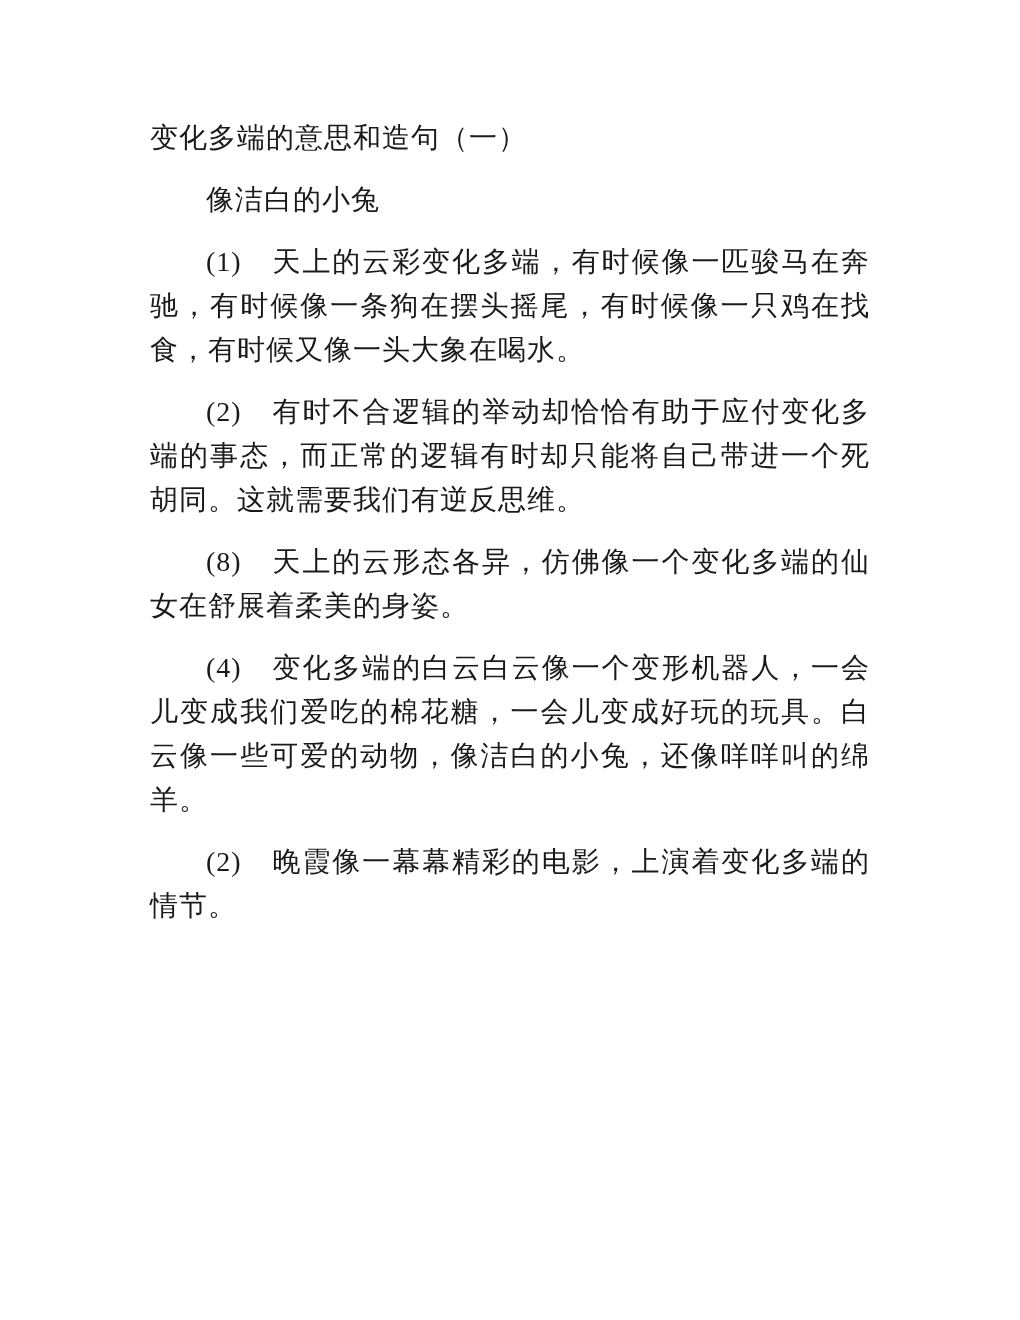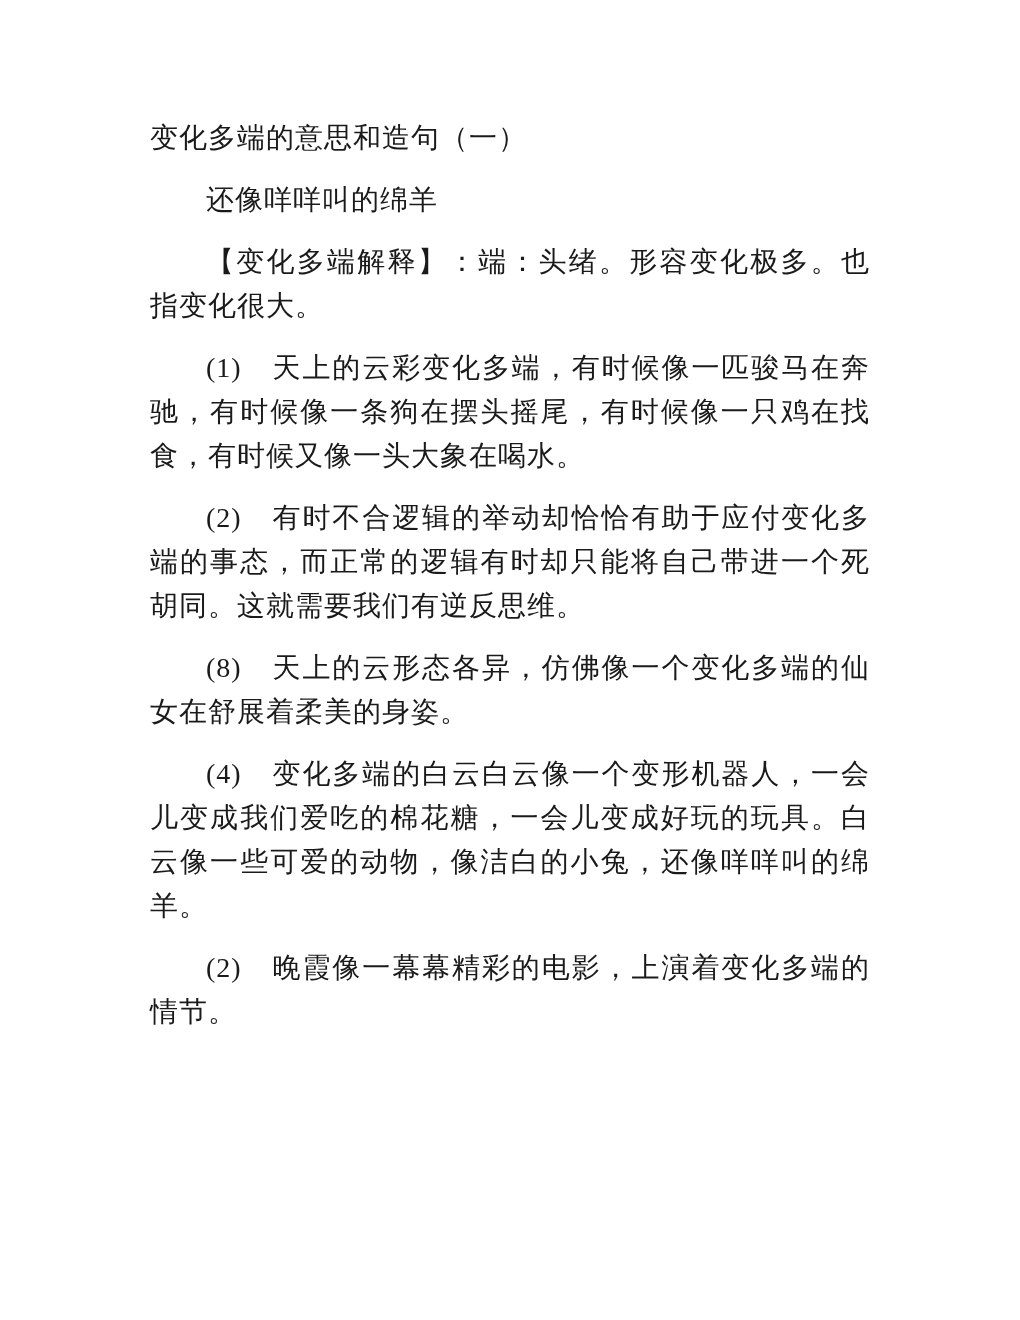--- a/index.html
+++ b/index.html
@@ -36,23 +36,22 @@
     text-indent: 0;
   }
 </style>
 </head>
 <body>
 
 <div class="page">
 
   <p class="para title">变化多端的意思和造句（一）</p>
 
-  <p class="para indent">还像咩咩叫的绵羊</p>
+  <p class="para indent">像洁白的小兔</p>
 
-  <p class="para indent">【变化多端解释】：端：头绪。形容变化极多。也指变化很大。</p>
 
 
   <p class="para indent">(1)　天上的云彩变化多端，有时候像一匹骏马在奔驰，有时候像一条狗在摆头摇尾，有时候像一只鸡在找食，有时候又像一头大象在喝水。</p>
 
   <p class="para indent">(2)　有时不合逻辑的举动却恰恰有助于应付变化多端的事态，而正常的逻辑有时却只能将自己带进一个死胡同。这就需要我们有逆反思维。</p>
 
   <p class="para indent">(8)　天上的云形态各异，仿佛像一个变化多端的仙女在舒展着柔美的身姿。</p>
 
   <p class="para indent">(4)　变化多端的白云白云像一个变形机器人，一会儿变成我们爱吃的棉花糖，一会儿变成好玩的玩具。白云像一些可爱的动物，像洁白的小兔，还像咩咩叫的绵羊。</p>
 

